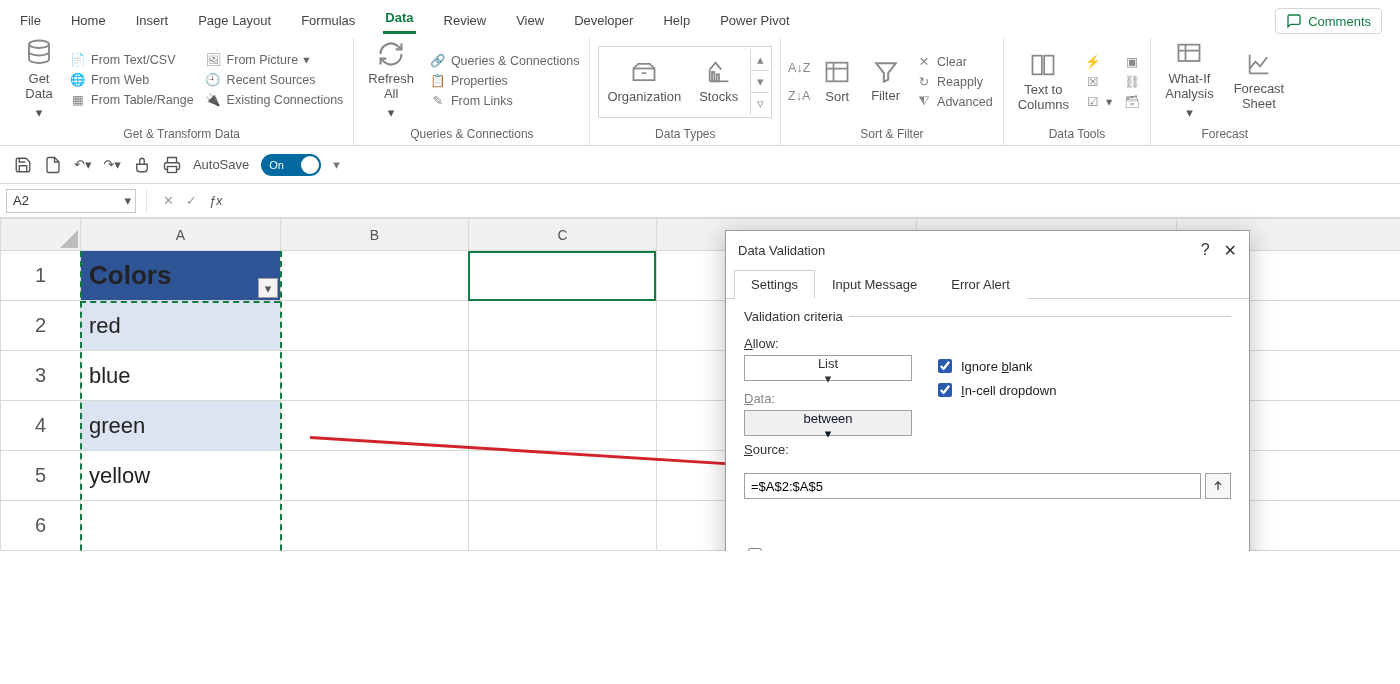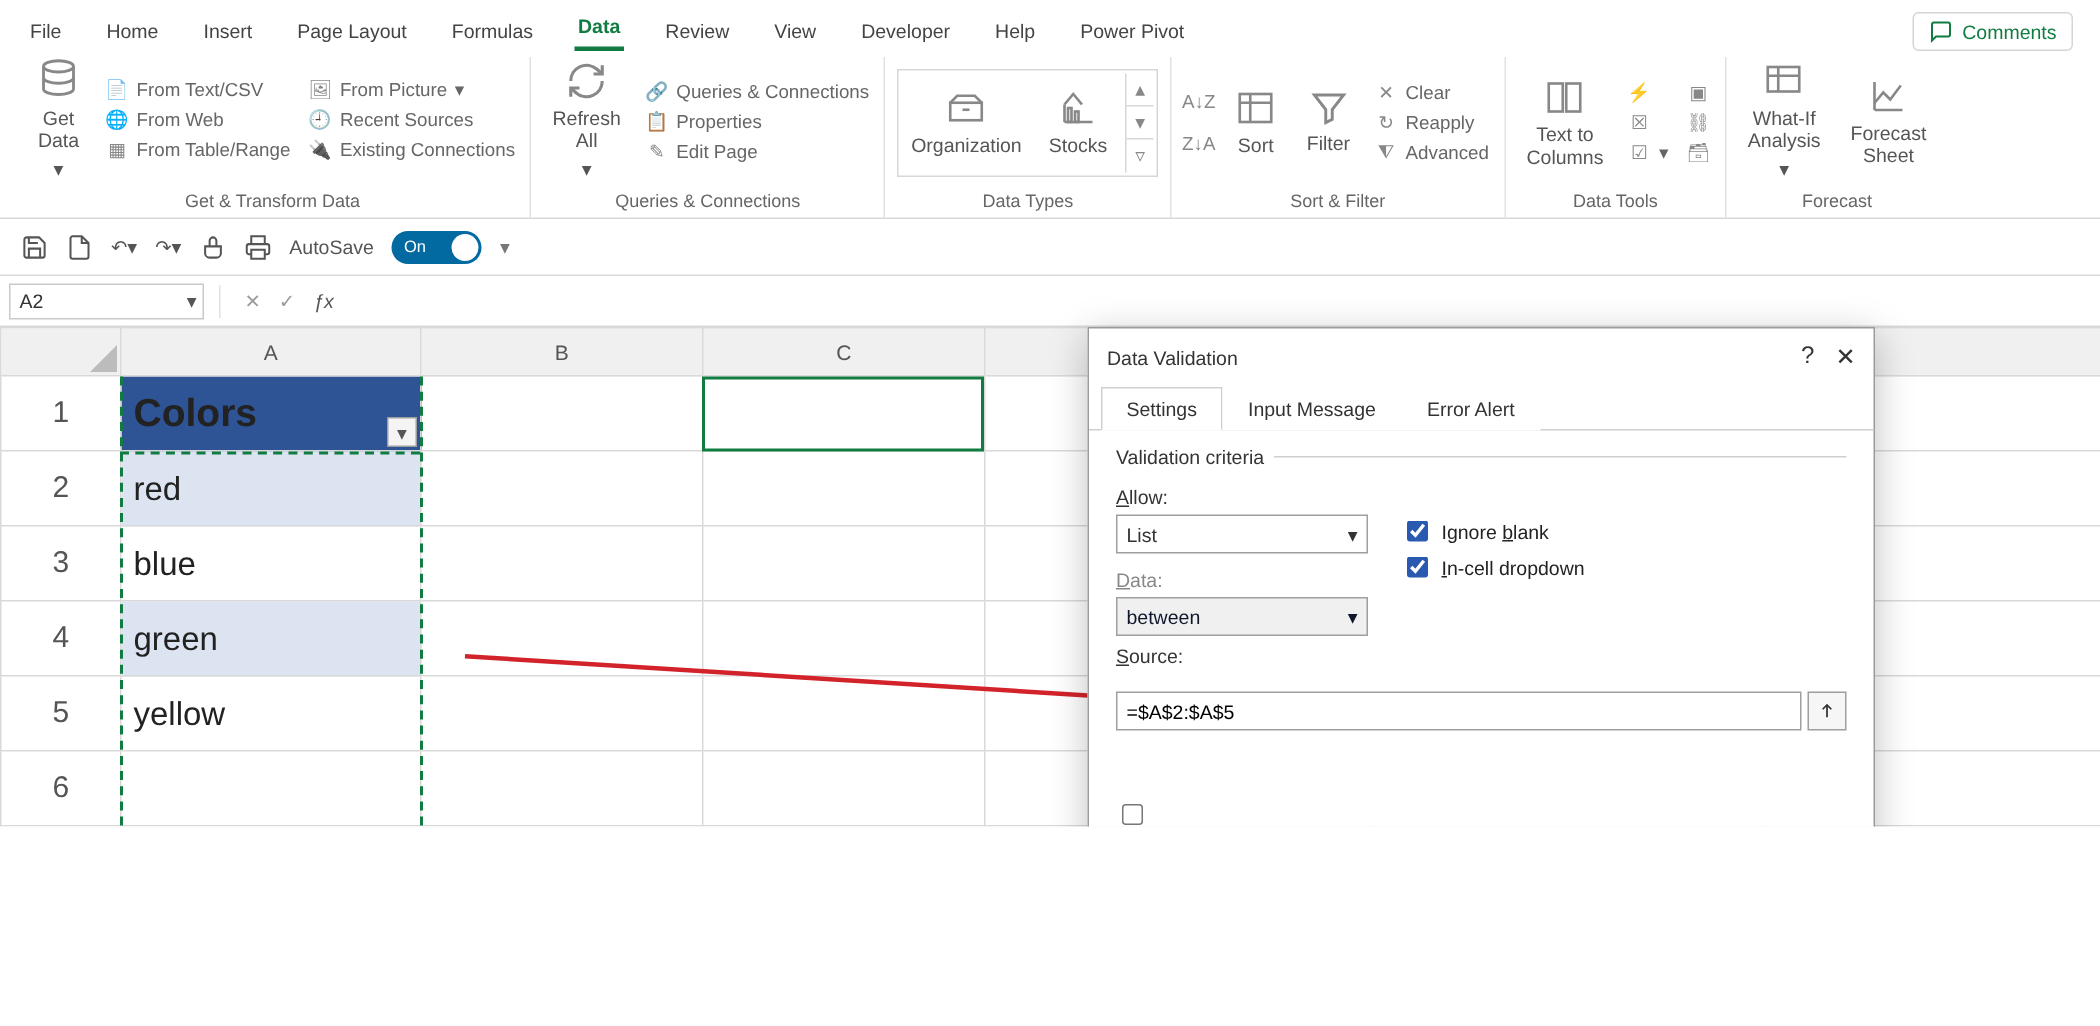--- a/index.html
+++ b/index.html
@@ -73,21 +73,21 @@
   .tabs { display:flex; border-bottom:1px solid #cfcfcf; padding-left:8px; gap:0;}
   .tabs .tab { padding:6px 16px; border:1px solid transparent; border-bottom:none; color:#333; cursor:pointer; position:relative; top:1px; background:#fff;}
   .tabs .tab.active { border-color:#cfcfcf; border-bottom:1px solid #fff; }
   .dlg-body { padding:10px 18px 4px 18px; }
   fieldset.criteria { border:none; border-top:1px solid #cfcfcf; margin:0; padding:12px 0 0 0;}
   fieldset.criteria legend { padding:0 6px 0 0; color:#333; }
   .form-row { display:flex; gap:22px; margin-bottom:6px;}
   .form-col { display:flex; flex-direction:column; gap:4px; }
   .lbl { color:#333; }
   .lbl .ul { text-decoration:underline; }
-  select.combo, .combo-look { width:168px; height:26px; border:1px solid #9f9f9f; background:#fff; padding:0 6px; font:inherit; color:#333;}
+  select.combo, .combo-look { width:168px; height:26px; border:1px solid #9f9f9f; background:#fff; padding:0 6px; font:inherit; color:#333;flex-direction:column;}
   .combo-disabled { background:#f0f0f0; color:#0f172a;}
   .chk { display:flex; align-items:center; gap:6px; cursor:pointer; }
   .chk input { width:14px; height:14px; accent-color:#2a5ab0;}
   .source-wrap { display:flex; gap:4px;margin-top:12px; }
   .source-wrap input { flex:1; height:26px; border:1px solid #9f9f9f; padding:0 6px; font:inherit;}
   .range-btn { width:26px; height:26px; border:1px solid #9f9f9f; background:#f6f6f6; display:flex; align-items:center; justify-content:center; cursor:pointer;}
   .dlg-footer { display:flex; align-items:center; padding:10px 14px 12px 14px; gap:12px;}
   .btn { min-width:86px; height:28px; border:1px solid #9f9f9f; background:#f4f4f4; cursor:pointer; font:inherit;}
   .btn.primary { border-color:#2a5ab0; box-shadow:inset 0 0 0 1px #7ea3df;}
   .dlg-footer .spacer { flex:1; }
@@ -182,21 +182,21 @@
         <div class="row">
             <span class="mini-icon">🔗</span>
             <span>Queries &amp; Connections</span>
           </div>
         <div class="row">
             <span class="mini-icon">📋</span>
             <span>Properties</span>
           </div>
         <div class="row">
             <span class="mini-icon">✎</span>
-            <span>Edit Page</span>
+            <span>From Links</span>
           </div>
       </div>
     </div>
     <div class="group-label">Queries &amp; Connections</div>
   </div>
 
   <div class="group">
     <div class="group-body">
       <div class="datatypes-box">
         <div class="big-btn">
@@ -470,21 +470,21 @@
 <div class="ants v" style="left:80px; top:33px; height:350px;"></div>
 <div class="ants v" style="left:280px; top:33px; height:350px;"></div>
 <div class="fill-handle" style="left:276px; top:379px;"></div>
 
 <div class="cell-dd-btn" style="left:258px; top:60px;">▾</div>
 
 <div class="active-outline" style="left:468px; top:33px; width:188px; height:50px;"></div>
 
 <div class="annotation-line" style="left:310px; top:218px; width:440px; transform:rotate(3.6deg);"></div>
 
-<div class="dialog" style="left:725px; top:0px;">
+<div class="dialog" style="left:725px; top:12px;">
   <div class="titlebar">
     <span class="title">Data Validation</span>
     <span class="spacer"></span>
     <span class="tbtn">?</span>
     <span class="tbtn">✕</span>
   </div>
   <div class="tabs">
     <div class="tab active">Settings</div>
     <div class="tab">Input Message</div>
     <div class="tab">Error Alert</div>

